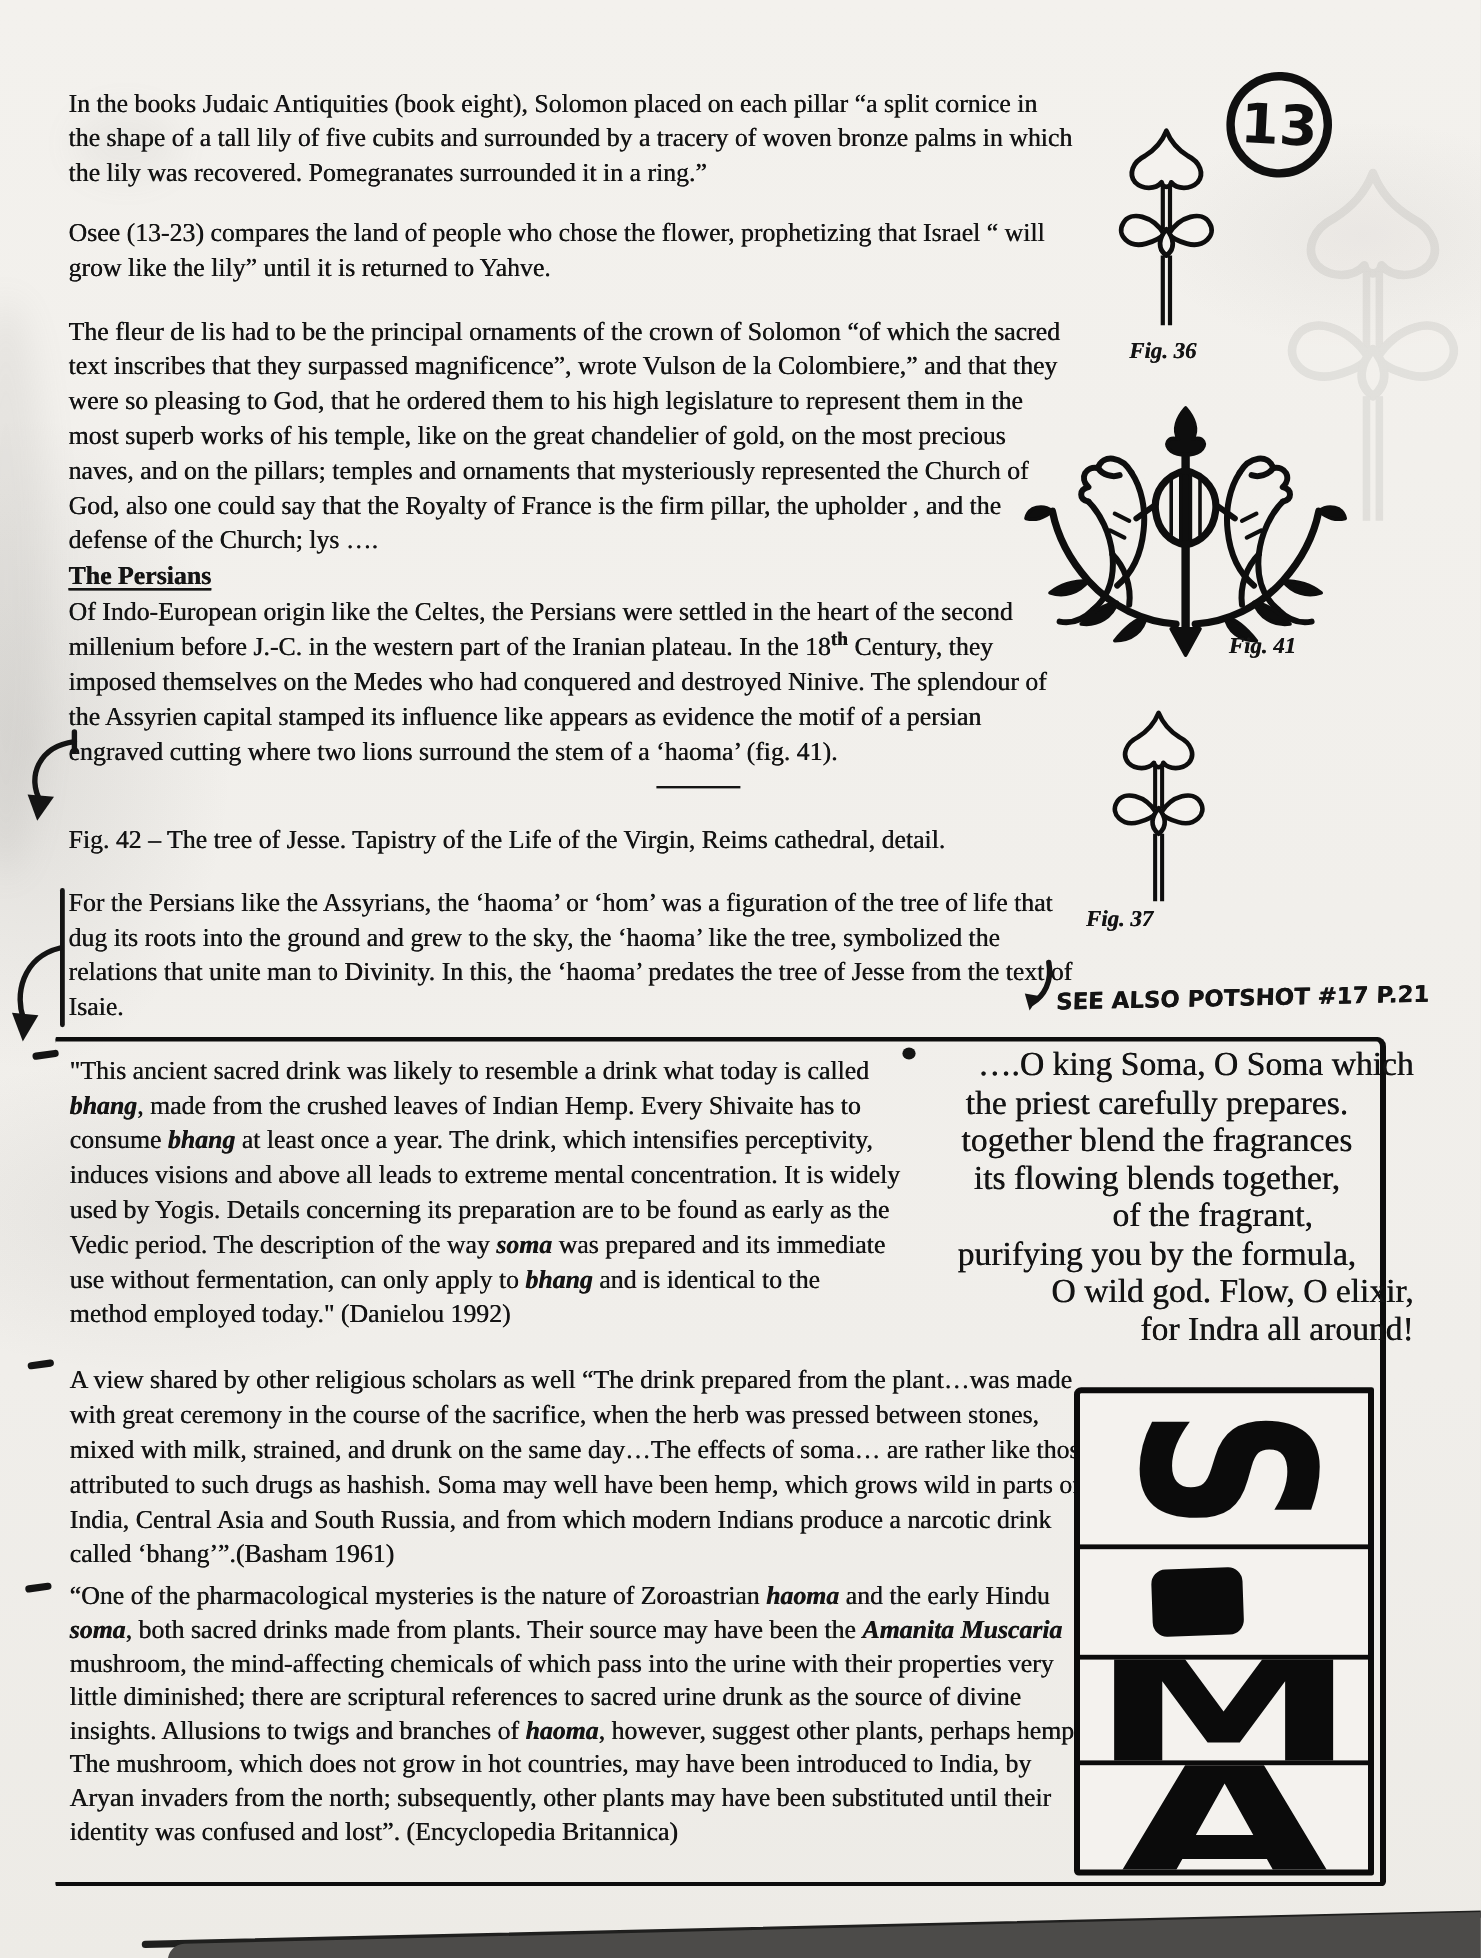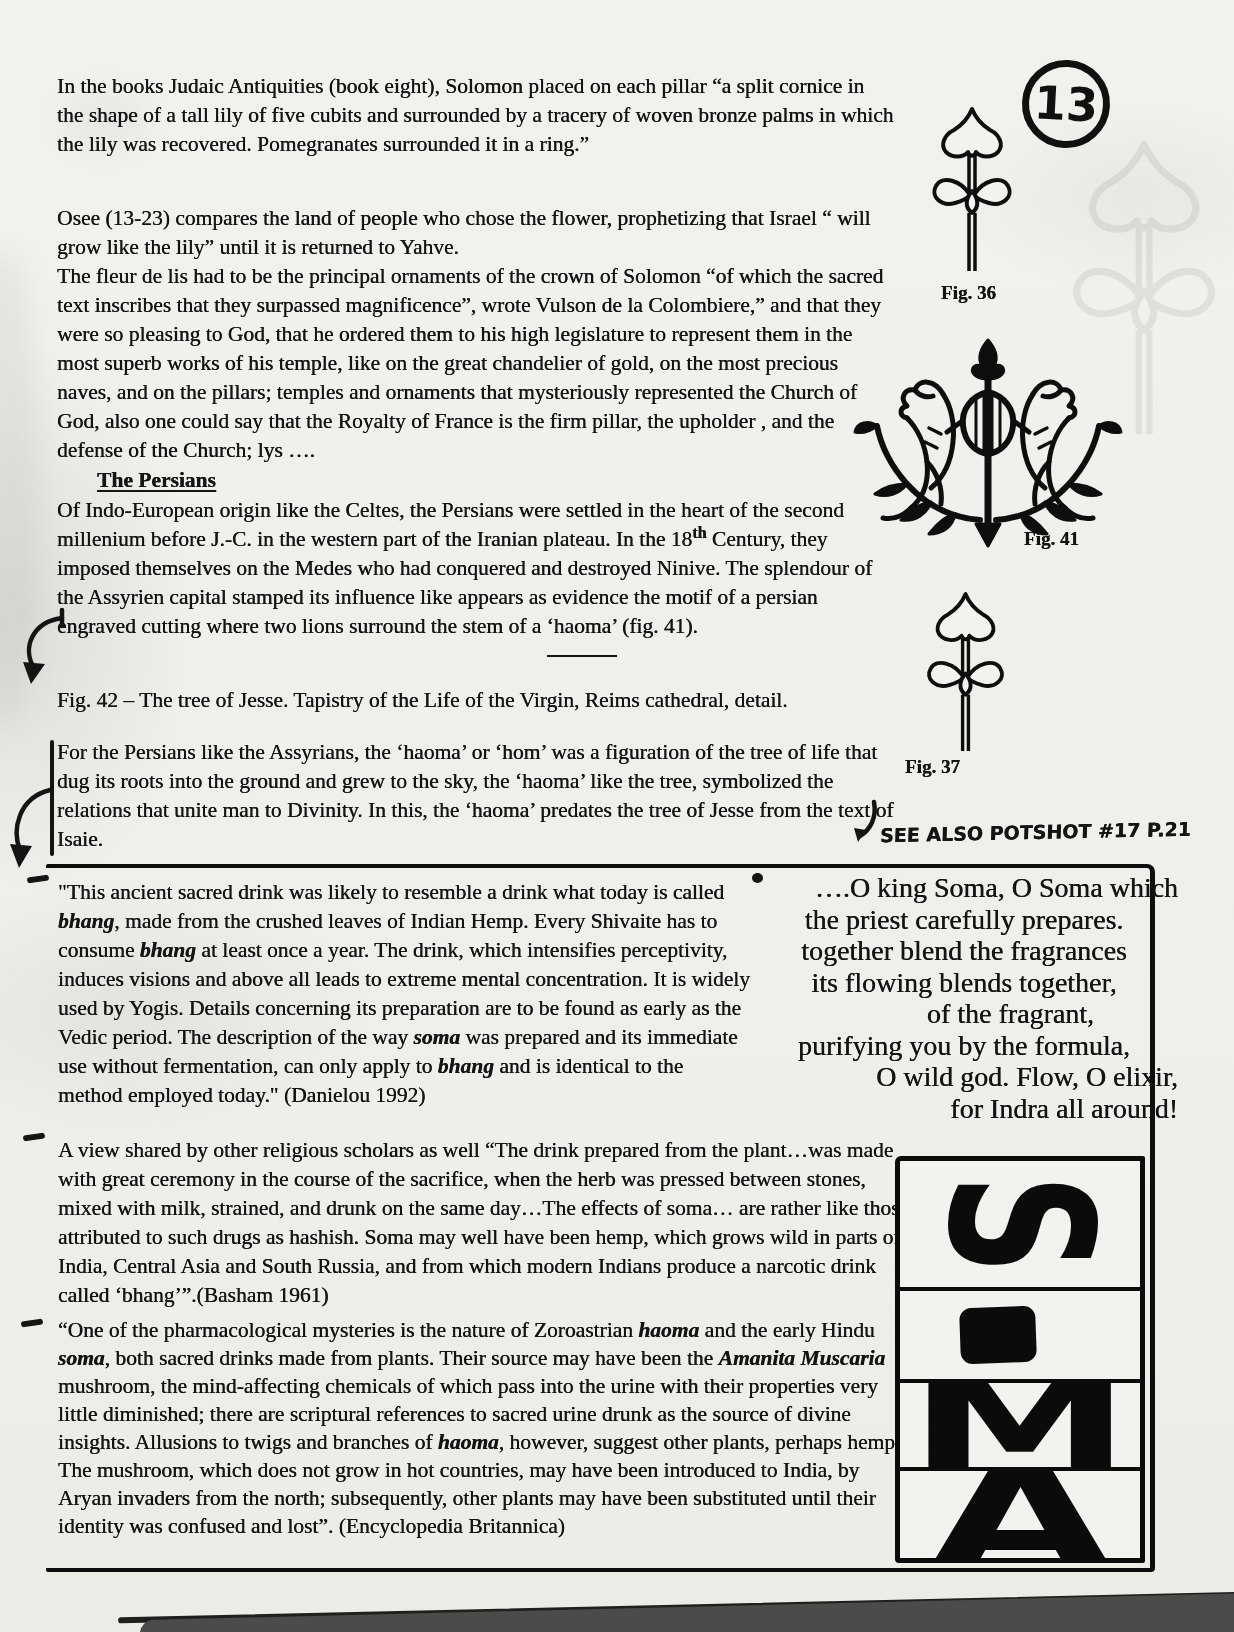--- a/index.html
+++ b/index.html
@@ -14,25 +14,25 @@
       radial-gradient(ellipse 260px 420px at 2% 38%, rgba(110,110,108,.14), transparent 65%),
       radial-gradient(ellipse 420px 220px at 10% 62%, rgba(120,118,115,.10), transparent 60%),
       radial-gradient(ellipse 300px 160px at 92% 12%, rgba(120,118,115,.08), transparent 60%),
       linear-gradient(#f3f1ed, #f0eeea 70%, #edebe6);
   }
   .smudge{position:absolute;border-radius:50%;filter:blur(14px);background:#8a8885;opacity:.12;}
   .txt{
     position:absolute;font-size:21.5px;line-height:29px;
     text-shadow:0.35px 0 0 currentColor;
   }
-  .heading{font-weight:bold;text-decoration:underline;text-underline-offset:3px;margin-left:40px;}
+  .heading{font-weight:bold;text-decoration:underline;text-underline-offset:3px;}
   .it{font-style:italic;font-weight:bold;}
   .un{border-bottom:2.5px solid #141414;padding-bottom:17px;}
   sup{font-size:16px;line-height:0;font-weight:bold;}
-  .caption{position:absolute;font-weight:bold;font-size:19px;text-shadow:.3px 0 0 currentColor;}
+  .caption{position:absolute;font-style:italic;font-weight:bold;font-size:19px;text-shadow:.3px 0 0 currentColor;}
   
   .hand{
     font-family:"DejaVu Sans", sans-serif;font-weight:900;
     transform:rotate(-1.2deg) skewX(-3deg);
   }
   
   .qbox{
     position:absolute;left:46px;top:864px;width:1104px;height:700px;
     border-top:4px solid #0d0d0d;border-right:5px solid #0d0d0d;border-bottom:4px solid #0d0d0d;
     border-radius:2px 8px 4px 2px;
@@ -99,21 +99,21 @@
 
 <svg class="wm" style="left:1060px;top:130px;" width="170" height="320" viewBox="0 0 95 175">
     <use href="#lily"></use>
   </svg>
 
 <div class="pagenum">
   <span>13</span>
 </div>
 
 <div class="txt" style="left:57px;top:72px;width:838px;">In the books Judaic Antiquities (book eight), Solomon placed on each pillar “a split cornice in the shape of a tall lily of five cubits and surrounded by a tracery of woven bronze palms in which the lily was recovered. Pomegranates surrounded it in a ring.”</div>
-<div class="txt" style="left:57px;top:180px;width:838px;margin-top:24px;">Osee (13-23) compares the land of people who chose the flower, prophetizing that Israel “ will grow like the lily” until it is returned to Yahve.</div>
+<div class="txt" style="left:57px;top:180px;width:838px;">Osee (13-23) compares the land of people who chose the flower, prophetizing that Israel “ will grow like the lily” until it is returned to Yahve.</div>
 <div class="txt" style="left:57px;top:262px;width:838px;">The fleur de lis had to be the principal ornaments of the crown of Solomon “of which the sacred text inscribes that they surpassed magnificence”, wrote Vulson de la Colombiere,” and that they were so pleasing to God, that he ordered them to his high legislature to represent them in the most superb works of his temple, like on the great chandelier of gold, on the most precious naves, and on the pillars; temples and ornaments that mysteriously represented the Church of God, also one could say that the Royalty of France is the firm pillar, the upholder , and the defense of the Church; lys ….</div>
 <div class="txt heading" style="left:57px;top:466px;width:400px;">The Persians</div>
 <div class="txt" style="left:57px;top:496px;width:838px;"><span>Of Indo-European origin like the Celtes, the Persians were  settled in the heart of the second millenium before J.-C. in the western part of the Iranian plateau.  In the 18</span><sup>th</sup><span> Century, they imposed themselves on the Medes who had conquered and destroyed Ninive. The splendour of the Assyrien capital stamped its influence like appears as evidence the motif of a persian engraved cutting where two lions surround the stem of a </span><span class="un">‘haoma’</span><span> (fig. 41).</span></div>
 <div class="txt" style="left:57px;top:686px;width:845px;">Fig. 42 – The tree of Jesse. Tapistry of the Life of the Virgin, Reims cathedral, detail.</div>
 <div class="txt" style="left:57px;top:738px;width:845px;">For the Persians like the Assyrians, the ‘haoma’ or ‘hom’ was a figuration of the tree of life that dug its roots into the ground and grew to the sky, the ‘haoma’ like the tree, symbolized the relations that unite man to Divinity. In this, the ‘haoma’ predates the tree of Jesse from the text of Isaie.</div>
 
 <svg class="mark" style="left:850px;top:798px;" width="32" height="50" viewBox="0 0 32 50">
   <path d="M24 4 C27 20 20 32 10 38" stroke="#141414" stroke-width="4.5" fill="none" stroke-linecap="round"></path>
   <path d="M16 32 L8 44 L4 30 Z" fill="#141414"></path>
 </svg>

